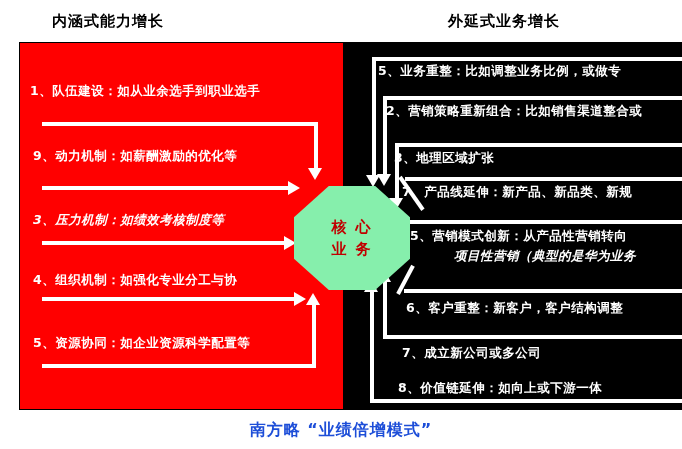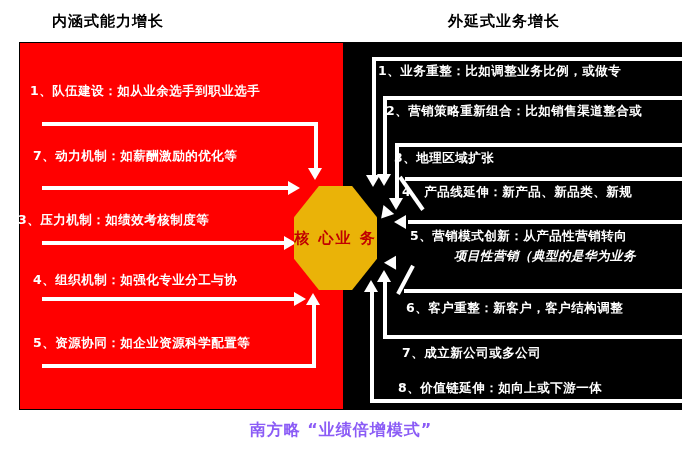--- a/index.html
+++ b/index.html
@@ -100,27 +100,27 @@
     border-top: 7px solid transparent;
     border-bottom: 7px solid transparent;
     border-right: 12px solid #ffffff;
   }
 
   
   #core-node {
     position: absolute;
     left: 294px;
     top: 186px;
-    width: 83px;
+    width: 116px;
     height: 104px;
-    background: #eab308;
+    background: #86efac;
     clip-path: polygon(30% 0%, 70% 0%, 100% 30%, 100% 70%,
                        70% 100%, 30% 100%, 0% 70%, 0% 30%);
     display: flex;
-    flex-direction: row;
+    flex-direction: column;
     align-items: center;
     justify-content: center;
     z-index: 40;
   }
   #core-node .core-line {
     color: #c00000;
     font-weight: bold;
     font-size: 15px;
     letter-spacing: 2px;
     line-height: 22px;
@@ -128,37 +128,37 @@
 
   
   #caption {
     position: absolute;
     left: 0;
     top: 420px;
     width: 682px;
     text-align: center;
     font-weight: bold;
     font-size: 16px;
-    color: #8b5cf6;
+    color: #1d4ed8;
     letter-spacing: 1px;
   }
 </style>
 </head>
 <body>
 
 <div id="diagram-root">
 
   <div class="header-title" id="title-right">外延式业务增长</div>
   <div class="header-title" id="title-left">内涵式能力增长</div>
 
   <div class="panel" id="panel-left"></div>
 
   <div class="item-text" style="left:30px; top:83px;">1、队伍建设：如从业余选手到职业选手</div>
-  <div class="item-text" style="left:33px; top:148px;">7、动力机制：如薪酬激励的优化等</div>
-  <div class="item-text" style="left:18px; top:212px;">3、压力机制：如绩效考核制度等</div>
+  <div class="item-text" style="left:33px; top:148px;">9、动力机制：如薪酬激励的优化等</div>
+  <div class="item-text" style="left:33px; top:212px;font-style:italic;">3、压力机制：如绩效考核制度等</div>
   <div class="item-text" style="left:33px; top:272px;">4、组织机制：如强化专业分工与协</div>
   <div class="item-text" style="left:33px; top:335px;">5、资源协同：如企业资源科学配置等</div>
 
   <div class="conn conn-h" style="left:42px; top:122px; width:276px;"></div>
   <div class="conn conn-v" style="left:314px; top:122px; height:48px;"></div>
   <div class="arrow arrow-down" style="left:308px; top:168px;"></div>
 
   <div class="conn conn-h" style="left:42px; top:186px; width:248px;"></div>
   <div class="arrow arrow-right" style="left:288px; top:181px;"></div>
 
@@ -167,24 +167,24 @@
 
   <div class="conn conn-h" style="left:42px; top:297px; width:254px;"></div>
   <div class="arrow arrow-right" style="left:294px; top:292px;"></div>
 
   <div class="conn conn-h" style="left:42px; top:364px; width:274px;"></div>
   <div class="conn conn-v" style="left:312px; top:304px; height:64px;"></div>
   <div class="arrow arrow-up" style="left:306px; top:293px;"></div>
 
   <div class="panel" id="panel-right"></div>
 
-  <div class="item-text" style="left:378px; top:63px;">1、业务重整：比如调整业务比例，或做专</div>
+  <div class="item-text" style="left:378px; top:63px;">5、业务重整：比如调整业务比例，或做专</div>
   <div class="item-text" style="left:386px; top:103px;">2、营销策略重新组合：比如销售渠道整合或</div>
   <div class="item-text" style="left:394px; top:150px;">3、地理区域扩张</div>
-  <div class="item-text" style="left:402px; top:184px;">4、产品线延伸：新产品、新品类、新规</div>
+  <div class="item-text" style="left:402px; top:184px;">7、产品线延伸：新产品、新品类、新规</div>
   <div class="item-text" style="left:410px; top:228px;">5、营销模式创新：从产品性营销转向</div>
   <div class="item-text item-sub" style="left:410px; top:248px;">项目性营销（典型的是华为业务</div>
   <div class="item-text" style="left:406px; top:300px;">6、客户重整：新客户，客户结构调整</div>
   <div class="item-text" style="left:402px; top:345px;">7、成立新公司或多公司</div>
   <div class="item-text" style="left:398px; top:380px;">8、价值链延伸：如向上或下游一体</div>
 
   <div class="conn conn-h" style="left:372px; top:57px; width:310px;"></div>
   <div class="conn conn-v" style="left:372px; top:57px; height:120px;"></div>
   <div class="arrow arrow-down" style="left:366px; top:175px;"></div>
 

